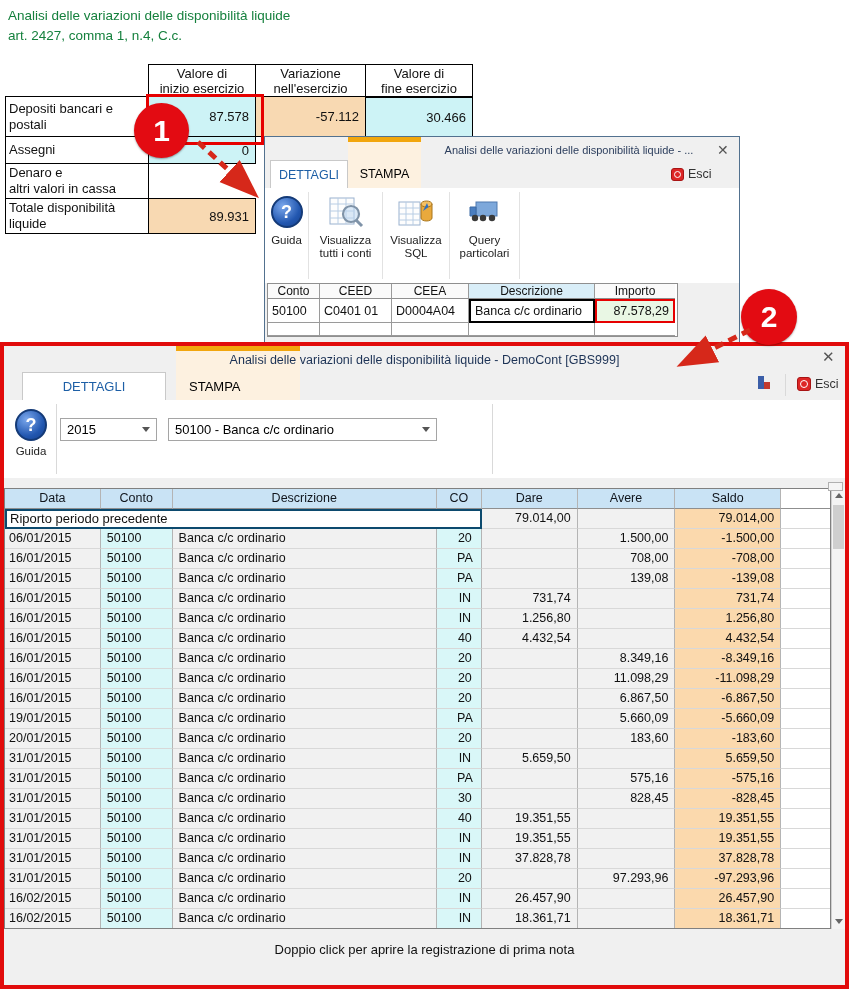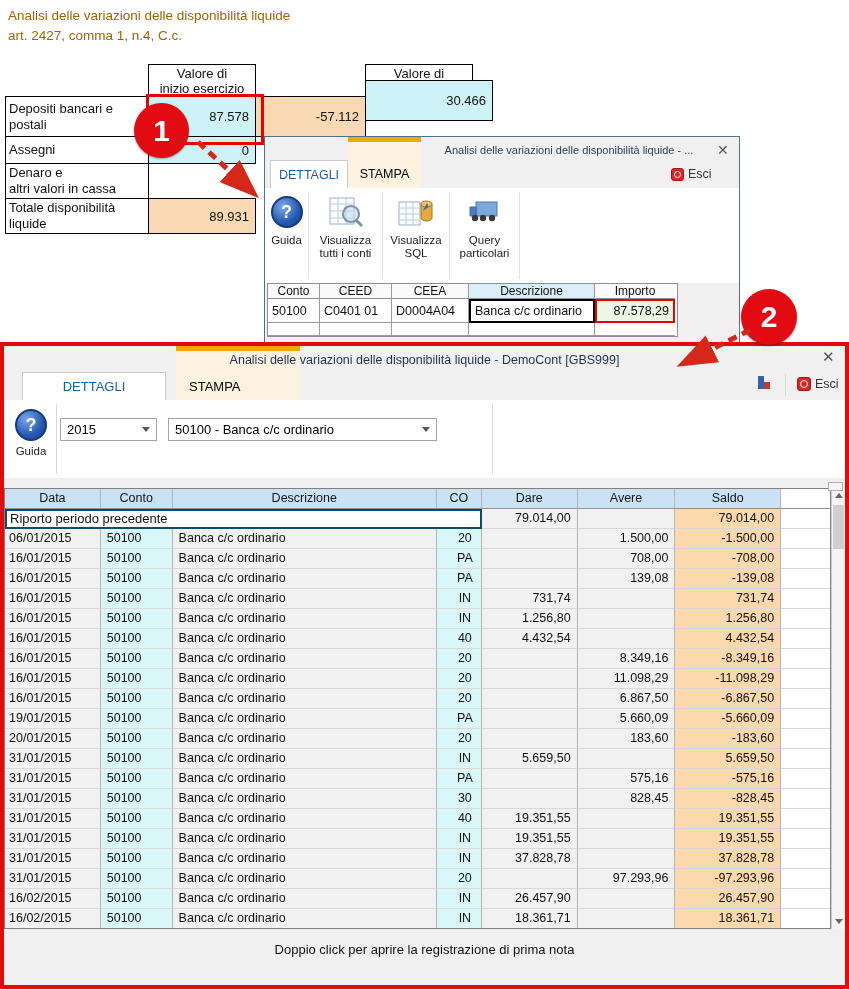--- a/index.html
+++ b/index.html
@@ -3,21 +3,21 @@
 <meta charset="utf-8">
 <style>
   html,body{margin:0;padding:0;background:#fff;}
   .stage{position:relative;width:849px;height:989px;background:#fff;overflow:hidden;
          font-family:"Liberation Sans","DejaVu Sans",sans-serif;color:#111;}
   .abs{position:absolute;}
   .pre{white-space:pre-line;}
   .nowrap{white-space:nowrap;overflow:hidden;}
 
   
-  .page-title{left:8px;top:6px;font-size:13.5px;line-height:20px;color:#a16207;}
+  .page-title{left:8px;top:6px;font-size:13.5px;line-height:20px;color:#15803d;}
   .sumcell{position:absolute;border:1px solid #000;box-sizing:border-box;font-size:13px;
            display:flex;align-items:center;background:#fff;}
   .sumhead{justify-content:center;text-align:center;line-height:15px;}
   .sumlabel{padding-left:3px;line-height:16px;}
   .sumval{justify-content:flex-end;padding-right:6px;}
   .bg-cyan{background:#cdf3f6;}
   .bg-peach{background:#f8d9b2;}
   .hl-box{border:3px solid #e60000;background:transparent;}
 
   .badge{border-radius:50%;background:#e30b12;color:#fff;font-weight:bold;font-size:30px;
@@ -99,28 +99,30 @@
 
 <div class="stage">
 
   <div class="abs page-title">
     <div>Analisi delle variazioni delle disponibilità liquide</div>
     <div>art. 2427, comma 1, n.4, C.c.</div>
   </div>
 
   <div class="abs sumcell sumhead pre" style="left:148px;top:64px;width:108px;height:33px;">Valore di
 inizio esercizio</div>
+  <div class="abs sumcell sumhead pre" style="left:255px;top:64px;width:111px;height:33px;">Variazione
+nell'esercizio</div>
   <div class="abs sumcell sumhead pre" style="left:365px;top:64px;width:108px;height:33px;">Valore di
 fine esercizio</div>
 
   <div class="abs sumcell sumlabel pre" style="left:5px;top:96px;width:144px;height:41px;">Depositi bancari e
 postali</div>
   <div class="abs sumcell sumval bg-cyan" style="left:148px;top:96px;width:108px;height:41px;">87.578</div>
   <div class="abs sumcell sumval bg-peach" style="left:255px;top:96px;width:111px;height:41px;">-57.112</div>
-  <div class="abs sumcell sumval bg-cyan" style="left:365px;top:80px;width:128px;height:41px;">30.466</div>
+  <div class="abs sumcell sumval bg-cyan" style="left:365px;top:97px;width:108px;height:41px;">30.466</div>
 
   <div class="abs sumcell sumlabel pre" style="left:5px;top:136px;width:144px;height:28px;">Assegni</div>
   <div class="abs sumcell sumval bg-cyan" style="left:148px;top:136px;width:108px;height:28px;">0</div>
 
   <div class="abs sumcell sumlabel pre" style="left:5px;top:163px;width:144px;height:36px;">Denaro e
 altri valori in cassa</div>
 
   <div class="abs sumcell sumlabel pre" style="left:5px;top:198px;width:144px;height:36px;">Totale disponibilità
 liquide</div>
   <div class="abs sumcell sumval bg-peach" style="left:148px;top:198px;width:108px;height:36px;">89.931</div>

